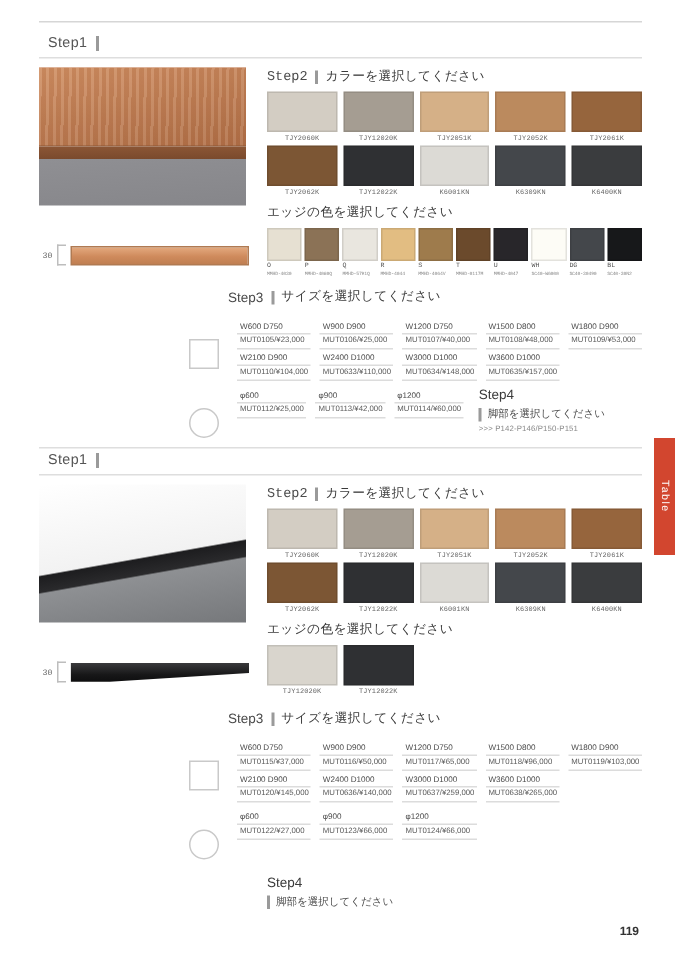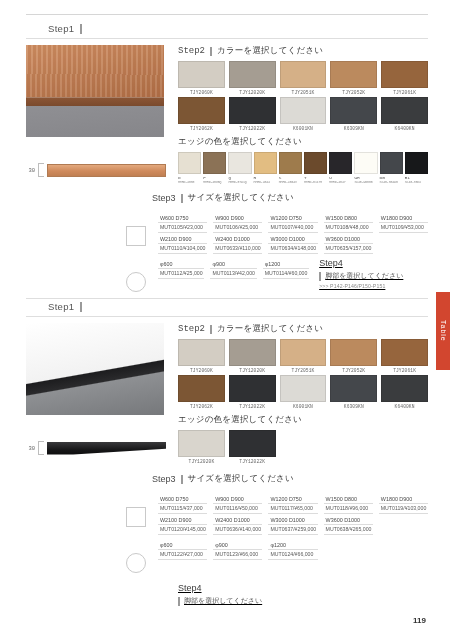--- a/index.html
+++ b/index.html
@@ -25,21 +25,20 @@
     padding-bottom: 3px;
     margin-bottom: 0;
   }
   .title-rule { border-bottom: 1px solid #d6d6d6; margin-bottom: 6px; }
 
   
   .step-head {
     display: flex; align-items: center;
     gap: 6px;
     padding: 2px 0 4px 6px;
-    margin-left: 16px;
   }
   .step-head .step-label {
     font-size: 9.5px; color: #555; letter-spacing: .3px;
   }
   .step-bar { width: 2px; height: 10px; background: #9a9a9a; }
   .step-head .step-text { font-size: 9px; color: #3b3b3b; letter-spacing: .3px; }
   .rule { border-bottom: 1px solid #dedede; }
 
   
   .section { position: relative; }
@@ -101,21 +100,21 @@
   .shape-sq { width: 20px; height: 20px; border: 1px solid #c9c9c9; }
   .shape-ci { width: 20px; height: 20px; border: 1px solid #c9c9c9; border-radius: 50%; margin-top: 10px;}
   .tbl-col { flex: 1 1 auto; }
   .trow { display: grid; gap: 0 6px; }
   .trow.c5 { grid-template-columns: repeat(5, 1fr); }
   .cell-h { font-size: 5.4px; color: #4a4a4a; padding: 3px 0 1px 2px; }
   .cell-v { font-size: 5.2px; color: #5a5a5a; padding: 1px 0 2px 2px; border-top: 1px solid #dcdcdc; border-bottom: 1px solid #dcdcdc; }
   .cell-empty { border: none; }
 
   
-  .step4 { padding-left: 4px; text-decoration: underline; }
+  .step4 { padding-left: 4px; }
   .step4 .s4title { font-size: 9px; color: #3a3a3a; margin-bottom: 3px; }
   .step4 .s4row { display:flex; align-items:center; gap:4px; }
   .step4 .s4row .sb { width:2px; height:9px; background:#9a9a9a; }
   .step4 .s4row .st { font-size: 7px; color:#4a4a4a; }
   .step4 .ref { font-size: 5.2px; color: #8a8a8a; margin-top: 2px; letter-spacing: .1px; }
 
   
   .side-tab {
     position: absolute; right: 0; top: 292px;
     width: 14px; height: 78px;

